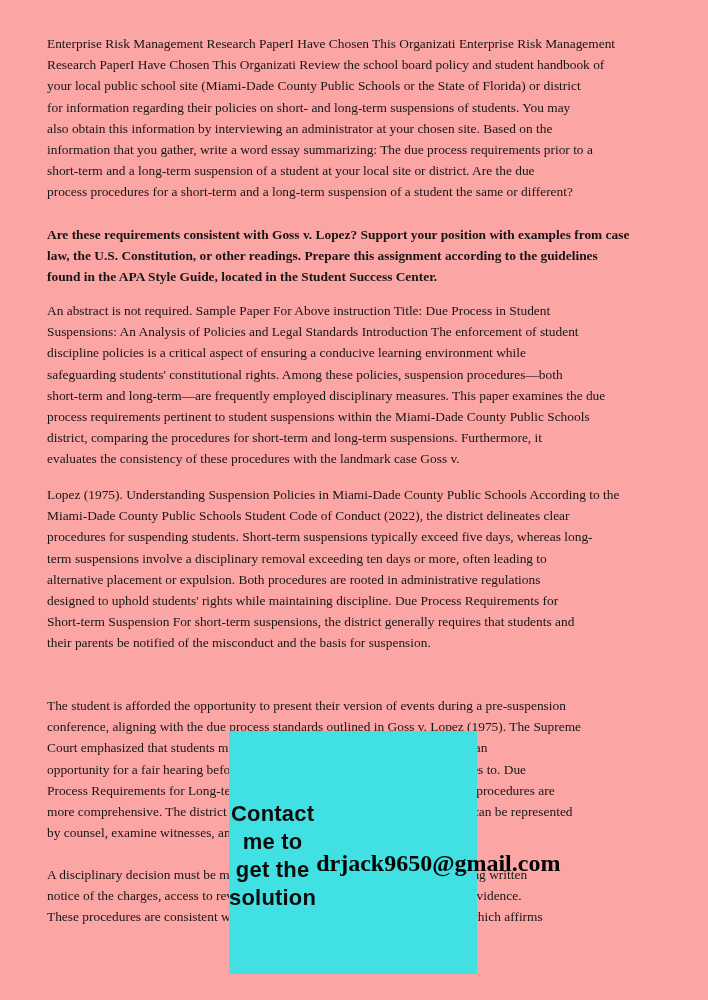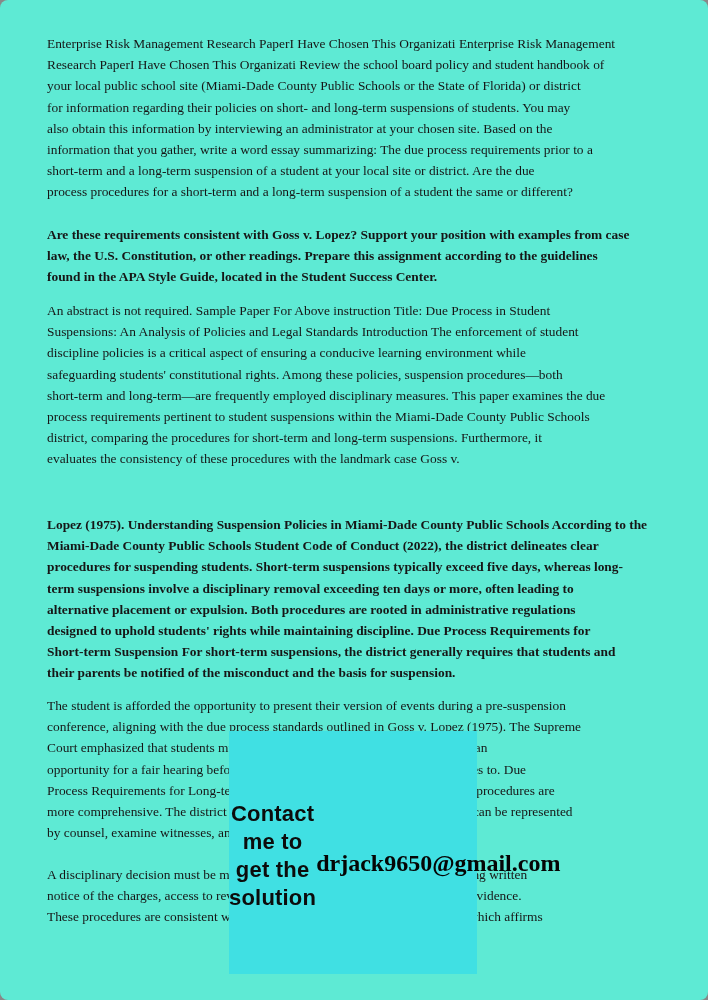--- a/index.html
+++ b/index.html
@@ -3,40 +3,39 @@
 <meta charset="utf-8">
 <style>
   html, body { margin: 0; padding: 0; }
   body { background: #888; }
 
   .page {
     position: relative;
     width: 708px;
     height: 1000px;
     margin: 0 auto;
-    background: #5eead4;
+    background: #fca5a5;
     overflow: hidden;
     font-family: "Liberation Serif", serif;
-    border-radius: 8px;
   }
 
   .para {
     position: absolute;
     left: 47px;
     width: 650px;
     margin: 0;
     font-size: 13.4px;
     line-height: 21.2px;
     color: #161616;
     white-space: pre-line;
   }
   .p1 { top: 33px;  }
   .p2 { top: 224px; font-weight: bold; }
   .p3 { top: 300px; }
-  .p4 { top: 514px; font-weight: bold; }
+  .p4 { top: 484px; }
   .p5 { top: 695px; }
   .p6 { top: 864px; }
 
   .overlay {
     position: absolute;
     left: 229px;
     top: 731px;
     width: 248px;
     height: 243px;
     background: #40e0e3;

